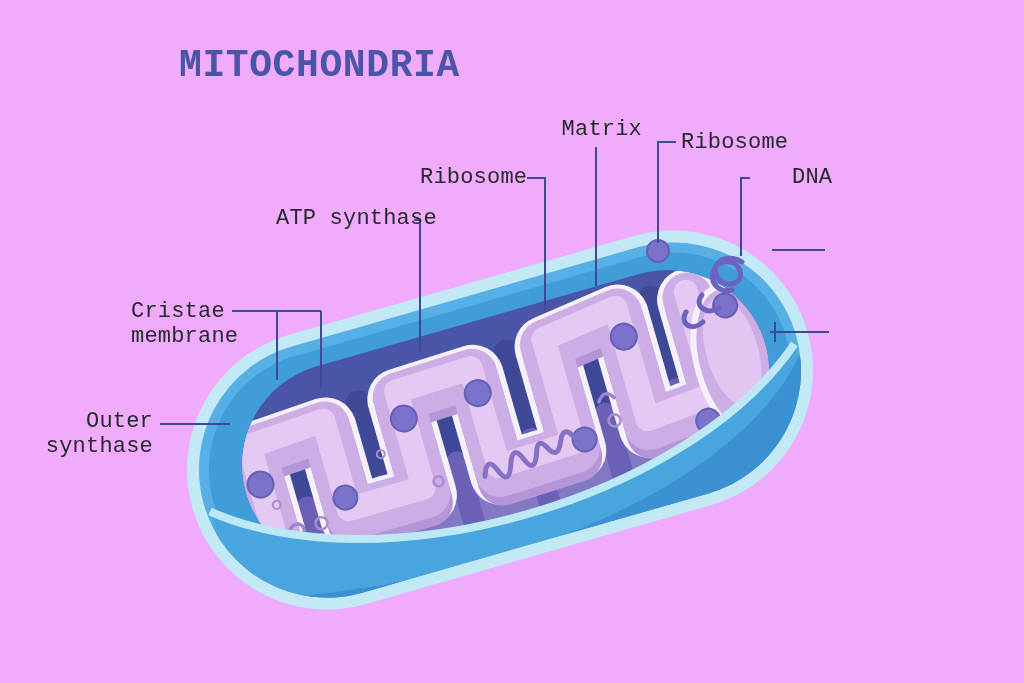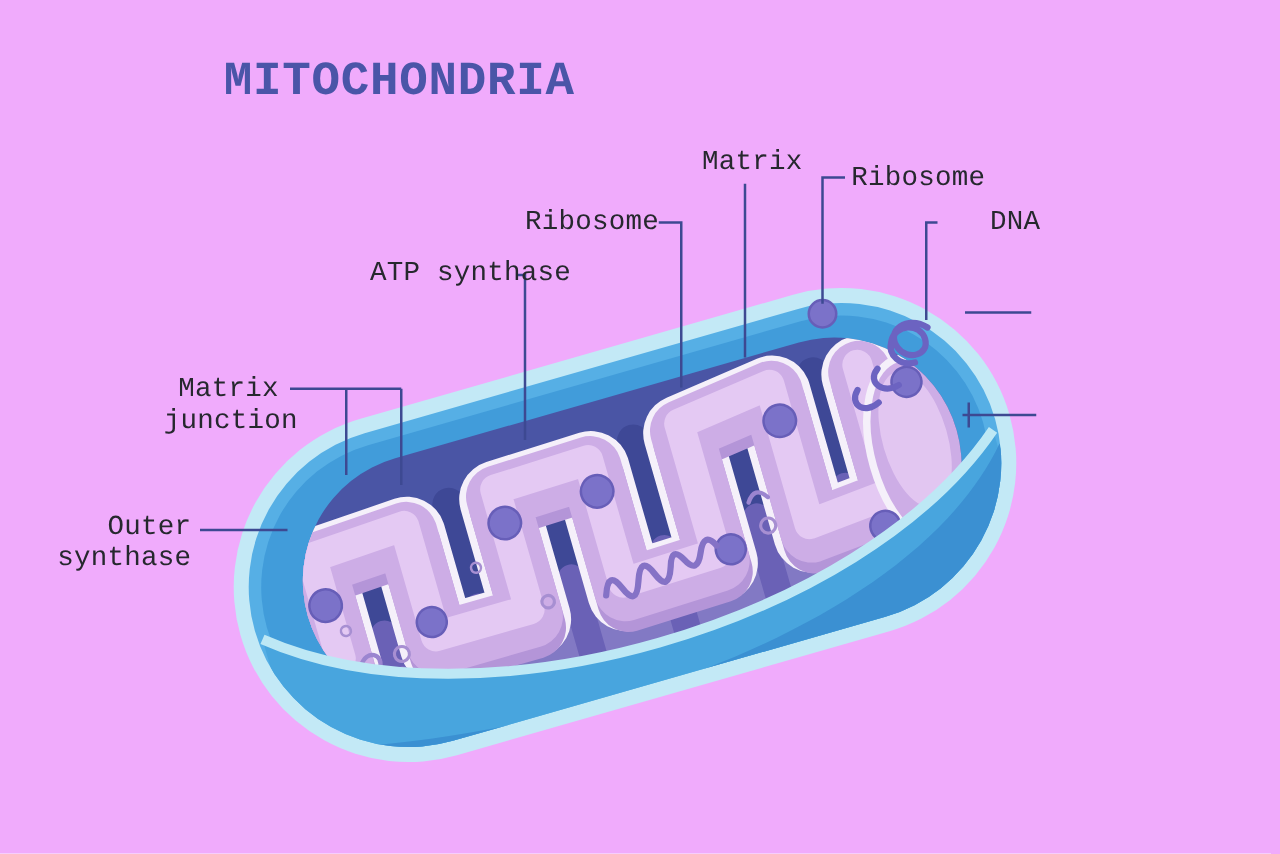--- a/index.html
+++ b/index.html
@@ -13,21 +13,21 @@
     letter-spacing:.2px;white-space:normal;
   }
   #page-title{
     position:absolute;left:179px;top:44px;
     font-size:38px;font-weight:bold;color:#4a55a8;letter-spacing:.6px;
   }
   #lbl-matrix{left:552px;top:118px;width:90px;text-align:right;}
   #lbl-ribosome{left:420px;top:166px;}
   #lbl-ciracales{left:681px;top:131px;}
   #lbl-dna{left:792px;top:166px;}
-  #lbl-atp{left:276px;top:207px;margin-left:20px;}
+  #lbl-atp{left:276px;top:207px;}
   #lbl-cristae-junction{left:131px;top:300px;width:92px;text-align:right;}
   #lbl-outer-membrane{left:41px;top:410px;width:112px;text-align:right;}
   #lbl-intermembrane{left:830px;top:237px;width:172px;}
   #lbl-inner-membrane{left:834px;top:320px;width:124px;}
 </style>
 </head>
 <body>
 
 <div id="stage">
 
@@ -127,15 +127,15 @@
     </g>
   </svg>
 
   <div id="page-title">MITOCHONDRIA</div>
 
   <div class="label" id="lbl-matrix">Matrix</div>
   <div class="label" id="lbl-ribosome">Ribosome</div>
   <div class="label" id="lbl-ciracales">Ribosome</div>
   <div class="label" id="lbl-dna">DNA</div>
   <div class="label" id="lbl-atp">ATP synthase</div>
-  <div class="label" id="lbl-cristae-junction">Matrix junction</div>
+  <div class="label" id="lbl-cristae-junction">Cristae membrane</div>
   <div class="label" id="lbl-outer-membrane">Outer synthase</div>
 </div>
 
 </body></html>

